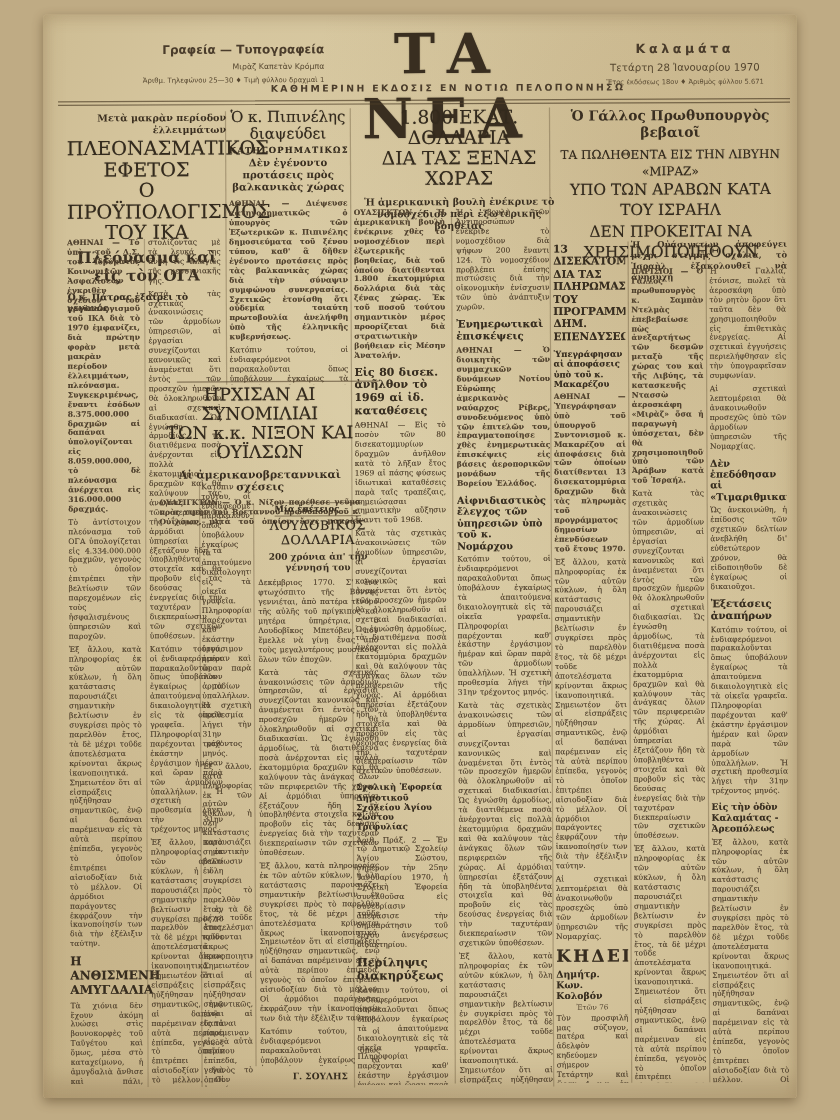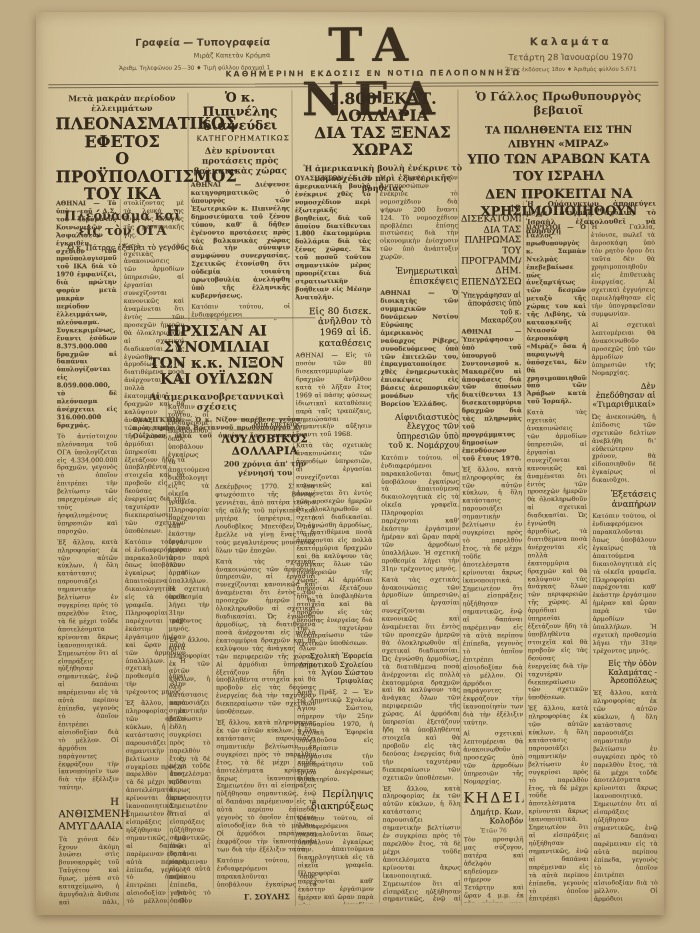--- a/index.html
+++ b/index.html
@@ -14,24 +14,24 @@
   .content{position:absolute;left:0;top:0;width:700px;height:933px;transform:rotate(-.25deg);transform-origin:350px 460px;color:#46392a;}
   .abs{position:absolute;}
   .vr{position:absolute;width:1px;background:rgba(100,82,56,.4);}
   .hr{position:absolute;border-top:1px solid rgba(80,64,42,.6);height:0;}
   .hr2{position:absolute;border-top:1px solid rgba(80,64,42,.7);border-bottom:1px solid rgba(80,64,42,.7);height:2px;}
   .t{font-size:6.3px;line-height:1.26;text-align:justify;color:#52432f;letter-spacing:.05px;word-spacing:.6px;text-shadow:0 0 .5px rgba(82,67,47,.55);}
   .t p{margin:0 0 3px 0;}
   .lead{font-weight:bold;}
   .colbox{overflow:hidden;}
   .hcenter{text-align:center;}
-  .kick{font-size:8px;font-weight:bold;text-align:center;color:#3c3021;padding-bottom:2px;}
-  .bigh{font-weight:bold;color:#332a1d;text-align:center;line-height:1.1;text-shadow:0 0 .6px rgba(51,42,29,.5);}
+  .kick{font-size:8px;font-weight:bold;text-align:right;color:#3c3021;padding-bottom:2px;}
+  .bigh{font-weight:normal;color:#332a1d;text-align:center;line-height:1.1;text-shadow:0 0 .6px rgba(51,42,29,.5);}
   .subh{font-weight:bold;color:#3a2f21;text-align:center;}
-  .shead{font-weight:normal;color:#372d1f;text-align:right;margin:5px 0 3px 0;line-height:1.18;text-shadow:0 0 .5px rgba(55,45,31,.5);}
+  .shead{font-weight:bold;color:#372d1f;text-align:left;margin:5px 0 3px 0;line-height:1.18;text-shadow:0 0 .5px rgba(55,45,31,.5);}
   .sig{font-weight:bold;text-align:center;font-size:7.5px;margin-top:3px;color:#372d1f;}
   .mast-small{font-family:"DejaVu Sans",sans-serif;}
 </style>
 </head>
 <body>
 
 <div class="page"></div>
 <div class="content">
 
   <div class="abs mast-small" style="left:57px;top:36px;width:215px;text-align:right;">
@@ -76,21 +76,21 @@
     <p>Τὰ χιόνια δὲν ἔχουν ἀκόμη λυώσει στὶς βουνοκορφὲς τοῦ Ταϋγέτου καὶ ὅμως, μέσα στὸ καταχείμωνο, ἡ ἀμυγδαλιὰ ἄνθισε καὶ πάλι, στολίζοντας μὲ τὰ λευκά της ἄνθη τὶς πλαγιὲς τῆς μεσσηνιακῆς γῆς.</p>
     <p>Κατὰ τὰς σχετικὰς ἀνακοινώσεις τῶν ἁρμοδίων ὑπηρεσιῶν, αἱ ἐργασίαι συνεχίζονται κανονικῶς καὶ ἀναμένεται ὅτι ἐντὸς τῶν προσεχῶν ἡμερῶν θὰ ὁλοκληρωθοῦν αἱ σχετικαὶ διαδικασίαι. Ὡς ἐγνώσθη ἁρμοδίως, τὰ διατιθέμενα ποσὰ ἀνέρχονται εἰς πολλὰ ἑκατομμύρια δραχμῶν καὶ θὰ καλύψουν τὰς ἀνάγκας ὅλων τῶν περιφερειῶν τῆς χώρας. Αἱ ἁρμόδιαι ὑπηρεσίαι ἐξετάζουν ἤδη τὰ ὑποβληθέντα στοιχεῖα καὶ θὰ προβοῦν εἰς τὰς δεούσας ἐνεργείας διὰ τὴν ταχυτέραν διεκπεραίωσιν τῶν σχετικῶν ὑποθέσεων.</p>
     <p>Κατόπιν τούτου, οἱ ἐνδιαφερόμενοι παρακαλοῦνται ὅπως ὑποβάλουν ἐγκαίρως τὰ ἀπαιτούμενα δικαιολογητικὰ εἰς τὰ οἰκεῖα γραφεῖα. Πληροφορίαι παρέχονται καθ' ἑκάστην ἐργάσιμον ἡμέραν καὶ ὥραν παρὰ τῶν ἁρμοδίων ὑπαλλήλων. Ἡ σχετικὴ προθεσμία λήγει τὴν 31ην τρέχοντος μηνός.</p>
     <p>Ἐξ ἄλλου, κατὰ πληροφορίας ἐκ τῶν αὐτῶν κύκλων, ἡ ὅλη κατάστασις παρουσιάζει σημαντικὴν βελτίωσιν ἐν συγκρίσει πρὸς τὸ παρελθὸν ἔτος, τὰ δὲ μέχρι τοῦδε ἀποτελέσματα κρίνονται ἄκρως ἱκανοποιητικά. Σημειωτέον ὅτι αἱ εἰσπράξεις ηὐξήθησαν σημαντικῶς, ἐνῷ αἱ δαπάναι παρέμειναν εἰς τὰ αὐτὰ περίπου ἐπίπεδα, γεγονὸς τὸ ὁποῖον ἐπιτρέπει αἰσιοδοξίαν διὰ τὸ μέλλον. Οἱ ἁρμόδιοι παράγοντες ἐκφράζουν τὴν ἱκανοποίησίν των διὰ τὴν ἐξέλιξιν ταύτην.</p>
 
   </div>
 
   <div class="abs colbox" style="left:192px;top:90px;width:99px;height:230px;">
     <div class="bigh" style="font-size:12.5px;">Ὁ κ. Πιπινέλης διαψεύδει</div>
     <div class="shead" style="font-size:7px;letter-spacing:1px;margin:3px 0 2px 0;">ΚΑΤΗΓΟΡΗΜΑΤΙΚΩΣ</div>
-    <div class="subh" style="font-size:8.5px;line-height:1.2;">Δὲν κρίνονται προτάσεις πρὸς βαλκανικὰς χώρας</div>
+    <div class="subh" style="font-size:8.5px;line-height:1.2;">Δὲν ἐγένοντο προτάσεις πρὸς βαλκανικὰς χώρας</div>
     <div class="t" style="margin-top:5px;">
       <p class="lead">ΑΘΗΝΑΙ — Διέψευσε κατηγορηματικῶς ὁ ὑπουργὸς τῶν Ἐξωτερικῶν κ. Πιπινέλης δημοσιεύματα τοῦ ξένου τύπου, καθ' ἃ δῆθεν ἐγένοντο προτάσεις πρὸς τὰς βαλκανικὰς χώρας διὰ τὴν σύναψιν συμφώνου συνεργασίας. Σχετικῶς ἐτονίσθη ὅτι οὐδεμία τοιαύτη πρωτοβουλία ἀνελήφθη ὑπὸ τῆς ἑλληνικῆς κυβερνήσεως.</p>
       <p>Κατόπιν τούτου, οἱ ἐνδιαφερόμενοι παρακαλοῦνται ὅπως ὑποβάλουν ἐγκαίρως τὰ ἀπαιτούμενα δικαιολογητικὰ εἰς τὰ οἰκεῖα γραφεῖα. Πληροφορίαι παρέχονται καθ' ἑκάστην ἐργάσιμον ἡμέραν καὶ ὥραν παρὰ τῶν ἁρμοδίων ὑπαλλήλων. Ἡ σχετικὴ προθεσμία λήγει τὴν 31ην τρέχοντος μηνός.</p>
     </div>
   </div>
 
   <div class="hr" style="left:148px;top:317px;width:168px;"></div>
   <div class="abs" style="left:133px;top:322px;width:168px;">
     <div class="bigh" style="font-size:14.5px;">ΗΡΧΙΣΑΝ ΑΙ ΣΥΝΟΜΙΛΙΑΙ</div>
     <div class="bigh" style="font-size:14.5px;">ΤΩΝ κ.κ. ΝΙΞΟΝ ΚΑΙ ΟΥΪΛΣΩΝ</div>

